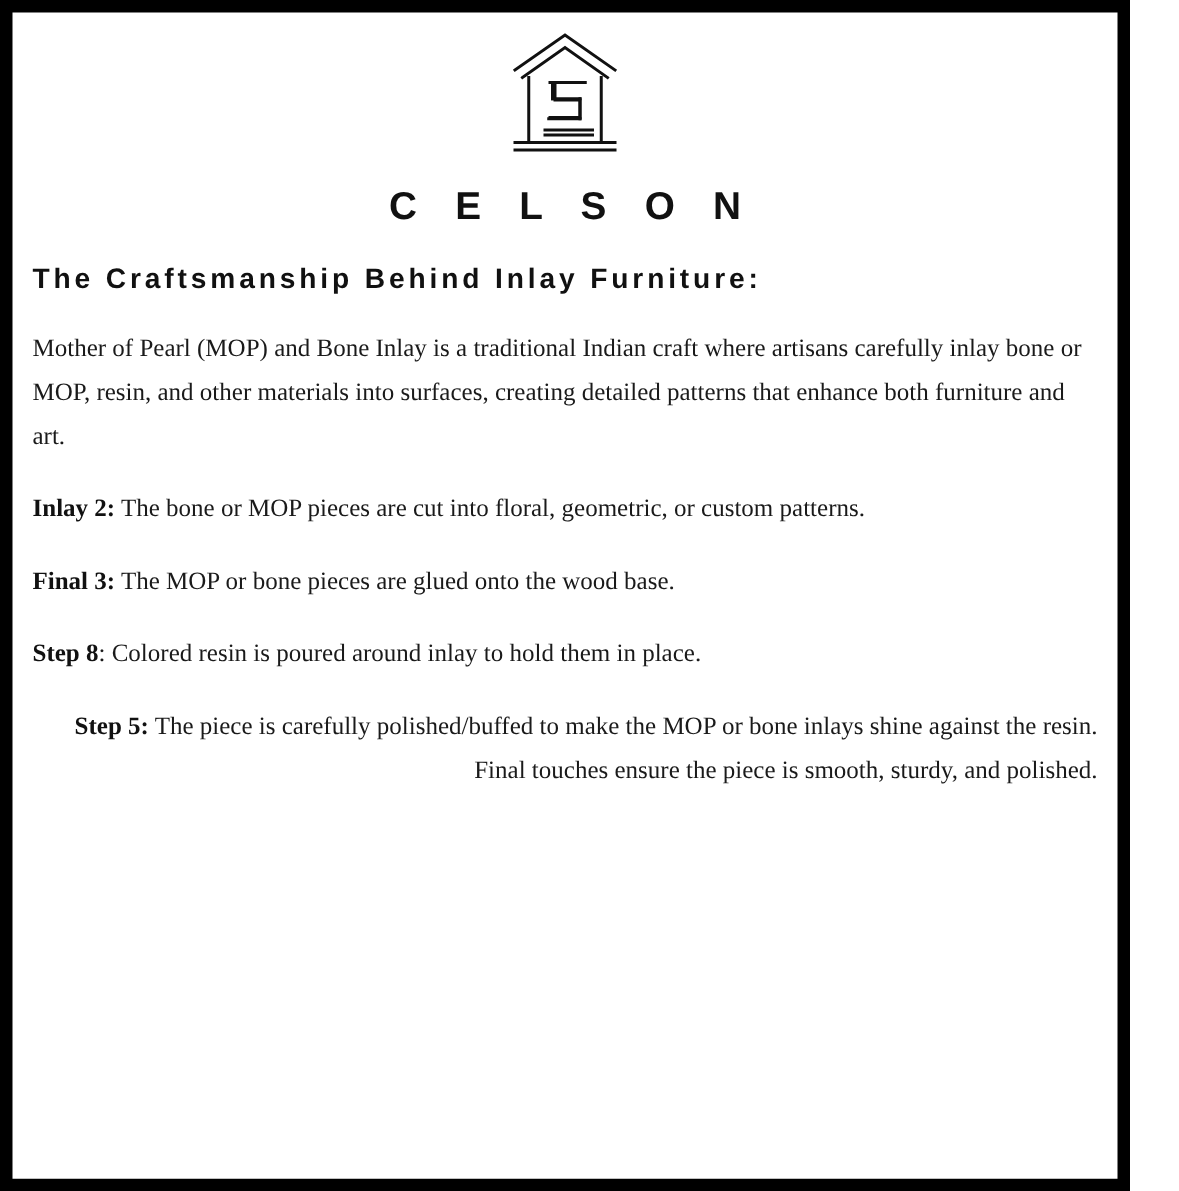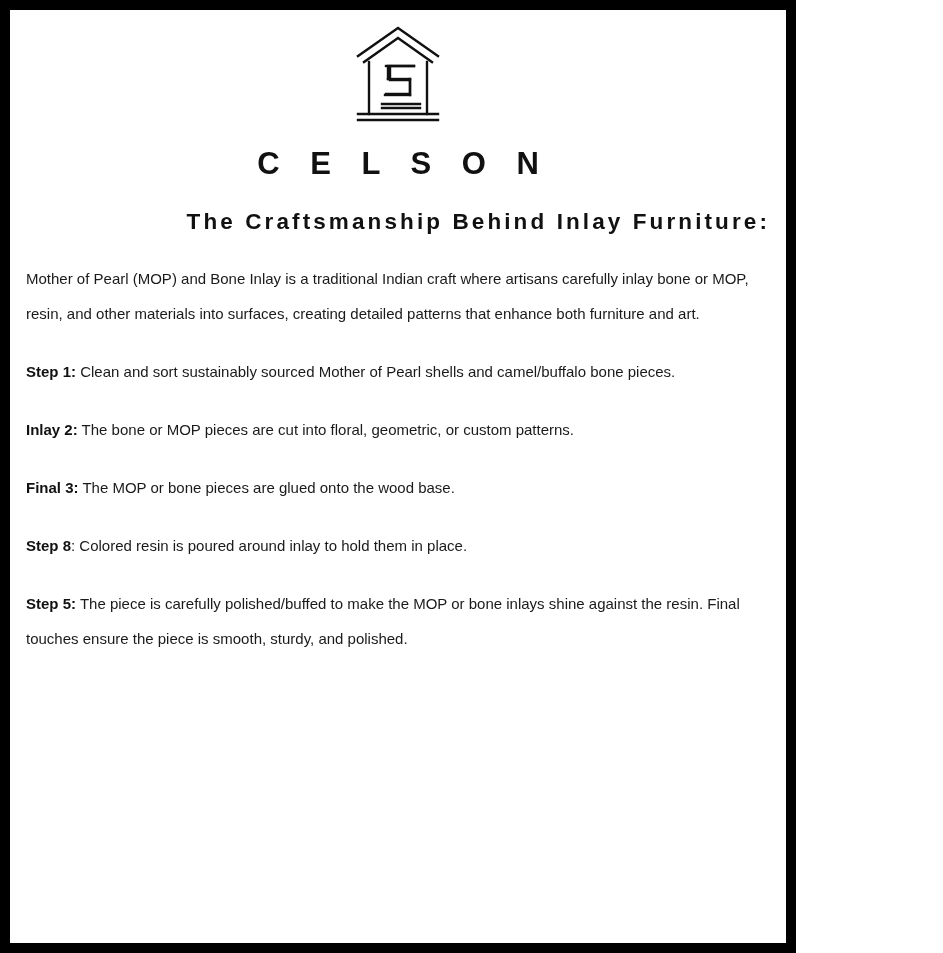--- a/index.html
+++ b/index.html
@@ -4,21 +4,21 @@
 <style>
   html, body {
     margin: 0;
     padding: 0;
     background: #ffffff;
   }
   body {
     font-family: "Liberation Sans", sans-serif;
   }
   .page {
-    width: 796px;
+    width: 904px;
     height: 953px;
     box-sizing: border-box;
     background: #000000;
     padding: 10px;
     position: relative;
     overflow: hidden;
   }
   .inner {
     width: 100%;
     height: 100%;
@@ -47,34 +47,34 @@
     text-indent: 11px;
   }
   .headline {
     font-family: "Liberation Sans", sans-serif;
     font-size: 22.5px;
     font-weight: 700;
     letter-spacing: 3.1px;
     color: #111111;
     margin-top: 27px;
     margin-bottom: 0;
-    text-align: right;
   }
   .body-block {
     margin-top: 26px;
   }
   .para {
-    font-family: Liberation Sans, sans-serif;
-    font-size: 15px;
+    font-family: Liberation Serif, serif;
+    font-size: 20px;
     line-height: 35px;
     color: #1a1a1a;
     margin: 0 0 23px 0;
   }
   .para:last-child {
     margin-bottom: 0;
+    text-align: right;
   }
   .para .step {
     font-weight: 700;
     color: #111111;
   }
 </style>
 </head>
 <body>
 
 <div class="page">
@@ -104,21 +104,20 @@
           </g>
         </svg>
       </span>
       <div class="brand-name">C E L S O N</div>
     </div>
 
     <h1 class="headline">The Craftsmanship Behind Inlay Furniture:</h1>
 
     <div class="body-block">
       <p class="para"><span class="step"></span><span>Mother of Pearl (MOP) and Bone Inlay is a traditional Indian craft where artisans carefully inlay bone or MOP, resin, and other materials into surfaces, creating detailed patterns that enhance both furniture and art.</span></p>
-      <p class="para"><span class="step">Step 1:</span><span> Clean and sort sustainably sourced Mother of Pearl shells and camel/buffalo bone pieces.</span></p>
       <p class="para"><span class="step">Inlay 2:</span><span> The bone or MOP pieces are cut into floral, geometric, or custom patterns.</span></p>
       <p class="para"><span class="step">Final 3:</span><span> The MOP or bone pieces are glued onto the wood base.</span></p>
       <p class="para"><span class="step">Step 8</span><span>: Colored resin is poured around inlay to hold them in place.</span></p>
       <p class="para"><span class="step">Step 5:</span><span> The piece is carefully polished/buffed to make the MOP or bone inlays shine against the resin. Final touches ensure the piece is smooth, sturdy, and polished.</span></p>
     </div>
 
   </div>
 </div>
 
 </body></html>

